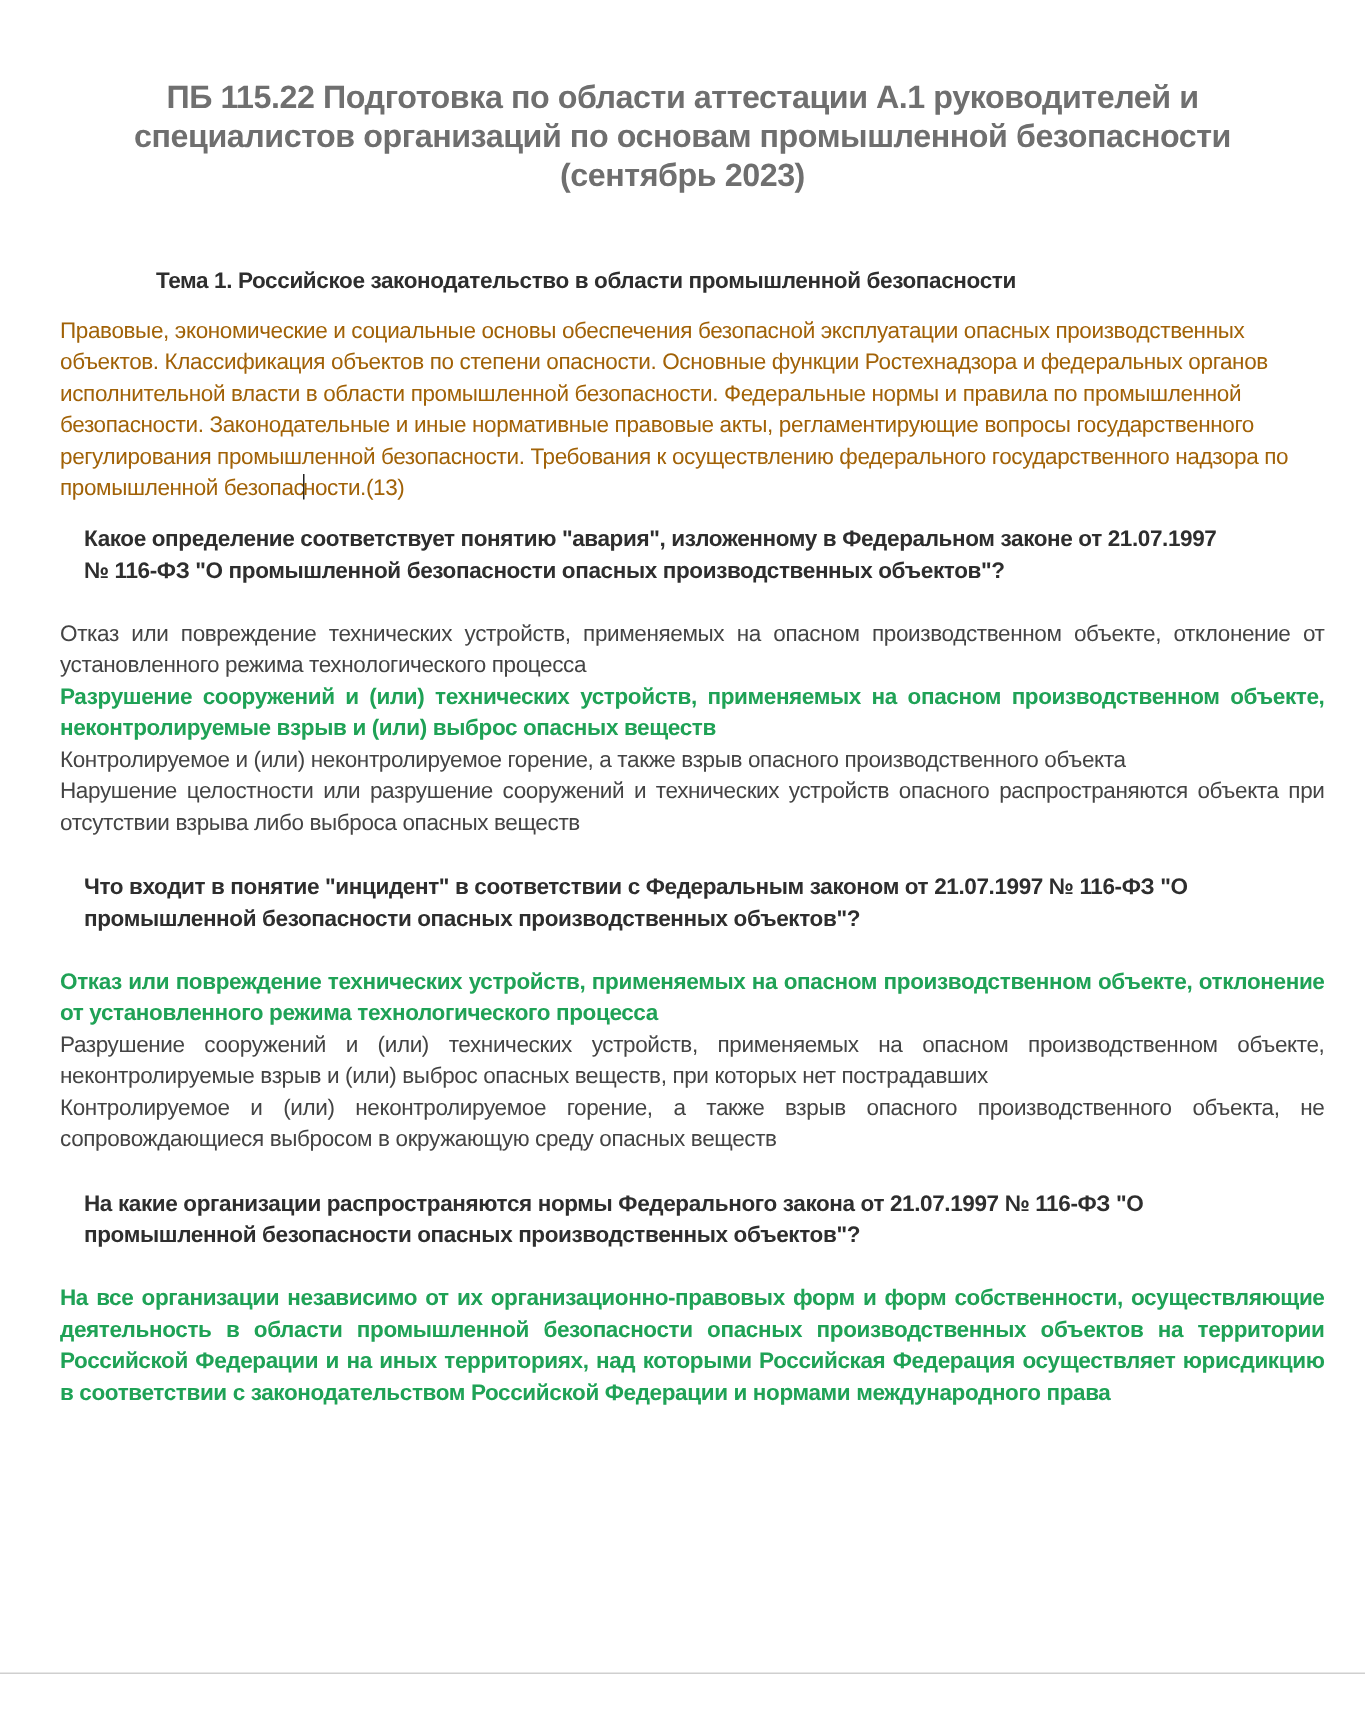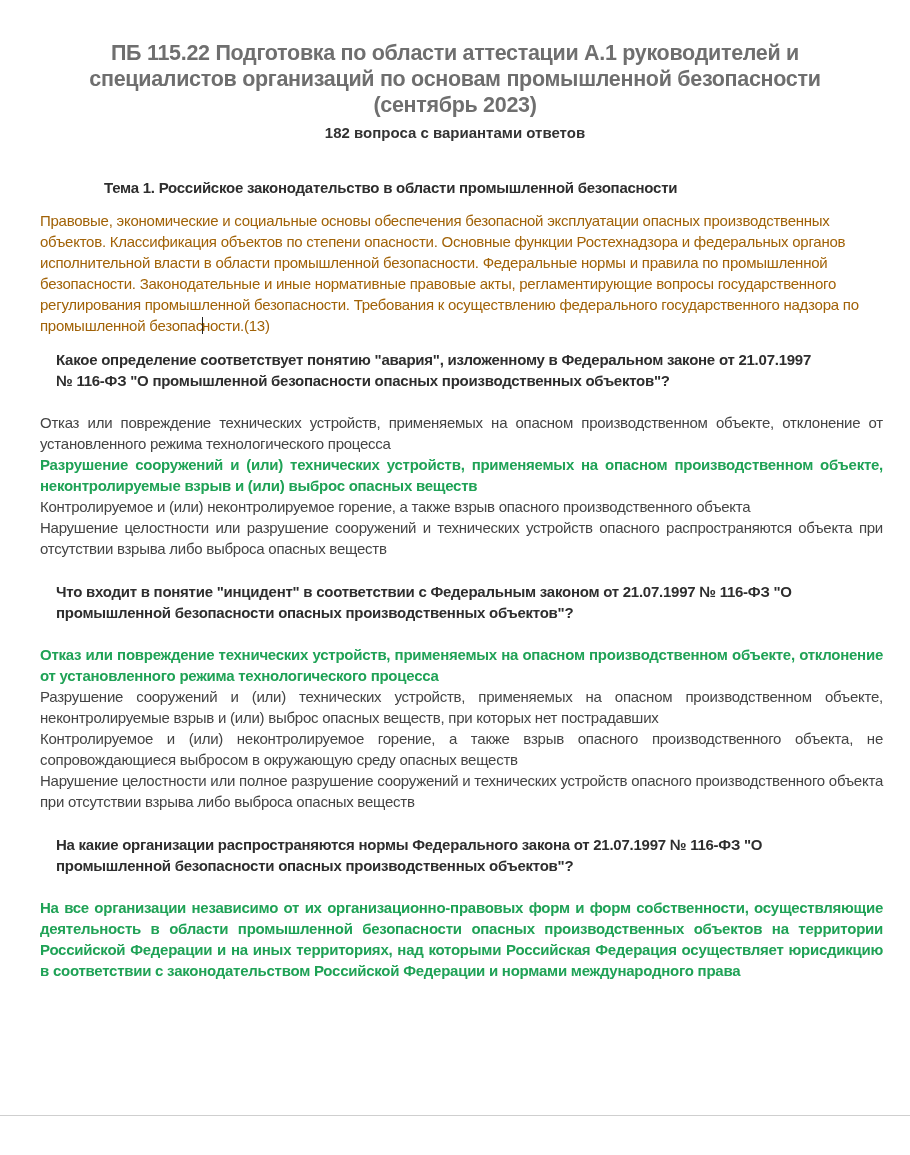--- a/index.html
+++ b/index.html
@@ -3,21 +3,21 @@
   <meta charset="utf-8">
   <style>
     html, body { margin: 0; padding: 0; background: #ffffff; }
     body { width: 910px; height: 1155px; position: relative; overflow: hidden; }
     .page {
       position: absolute; left: 0; top: 0; width: 910px; height: 1115px;
       overflow: hidden; background: #ffffff;
       border-bottom: 1px solid #cfcfcf;
     }
     .doc-title {
-      position: absolute; left: 40px; width: 830px; top: 40px;
+      position: absolute; left: 40px; width: 830px; top: 52px;
       text-align: center; color: #6f6f6f;
       font-family: "Liberation Sans", sans-serif; font-weight: bold;
       font-size: 21.5px; line-height: 26px; letter-spacing: -0.3px;
     }
     .doc-subtitle {
       position: absolute; left: 40px; width: 830px; top: 123px;
       text-align: center; color: #333333;
       font-family: "Liberation Sans", sans-serif; font-weight: bold;
       font-size: 15px; line-height: 20px;
     }
@@ -39,40 +39,38 @@
     .caret {
       display: inline-block; width: 1px; height: 17px; background: #222;
       vertical-align: -3px; margin: 0 -1px;
     }
   </style>
 </head>
 <body>
 
 <div class="page">
   <div class="doc-title">ПБ 115.22 Подготовка по области аттестации А.1 руководителей и специалистов организаций по основам промышленной безопасности (сентябрь 2023)</div>
-  <div class="doc-subtitle">182 вопроса с вариантами ответов</div>
 
   <div class="content">
     <p class="topic-heading">Тема 1. Российское законодательство в области промышленной безопасности</p>
     <p class="topic-desc"><span>Правовые, экономические и социальные основы обеспечения безопасной эксплуатации опасных производственных объектов. Классификация объектов по степени опасности. Основные функции Ростехнадзора и федеральных органов исполнительной власти в области промышленной безопасности. Федеральные нормы и правила по промышленной безопасности. Законодательные и иные нормативные правовые акты, регламентирующие вопросы государственного регулирования промышленной безопасности. Требования к осуществлению федерального государственного надзора по промышленной безопас</span><span class="caret"></span><span>ности.</span><span>(13)</span></p>
 
     <div class="block">
       <p class="question">Какое определение соответствует понятию "авария", изложенному в Федеральном законе от 21.07.1997 № 116-ФЗ "О промышленной безопасности опасных производственных объектов"?</p>
       <p class="answer">Отказ или повреждение технических устройств, применяемых на опасном производственном объекте, отклонение от установленного режима технологического процесса</p>
       <p class="answer correct" style="color: rgb(31, 162, 86);">Разрушение сооружений и (или) технических устройств, применяемых на опасном производственном объекте, неконтролируемые взрыв и (или) выброс опасных веществ</p>
       <p class="answer">Контролируемое и (или) неконтролируемое горение, а также взрыв опасного производственного объекта</p>
       <p class="answer">Нарушение целостности или разрушение сооружений и технических устройств опасного распространяются объекта при отсутствии взрыва либо выброса опасных веществ</p>
     </div>
 
     <div class="block">
       <p class="question">Что входит в понятие "инцидент" в соответствии с Федеральным законом от 21.07.1997 № 116-ФЗ "О промышленной безопасности опасных производственных объектов"?</p>
       <p class="answer correct" style="color: rgb(31, 162, 86);">Отказ или повреждение технических устройств, применяемых на опасном производственном объекте, отклонение от установленного режима технологического процесса</p>
       <p class="answer">Разрушение сооружений и (или) технических устройств, применяемых на опасном производственном объекте, неконтролируемые взрыв и (или) выброс опасных веществ, при которых нет пострадавших</p>
       <p class="answer">Контролируемое и (или) неконтролируемое горение, а также взрыв опасного производственного объекта, не сопровождающиеся выбросом в окружающую среду опасных веществ</p>
-      <p class="answer">Нарушение целостности или полное разрушение сооружений и технических устройств опасного производственного объекта при отсутствии взрыва либо выброса опасных веществ</p>
     </div>
 
     <div class="block">
       <p class="question">На какие организации распространяются нормы Федерального закона от 21.07.1997 № 116-ФЗ "О промышленной безопасности опасных производственных объектов"?</p>
       <p class="answer correct" style="color: rgb(31, 162, 86);">На все организации независимо от их организационно-правовых форм и форм собственности, осуществляющие деятельность в области промышленной безопасности опасных производственных объектов на территории Российской Федерации и на иных территориях, над которыми Российская Федерация осуществляет юрисдикцию в соответствии с законодательством Российской Федерации и нормами международного права</p>
     </div>
   </div>
 </div>
 
 </body></html>

